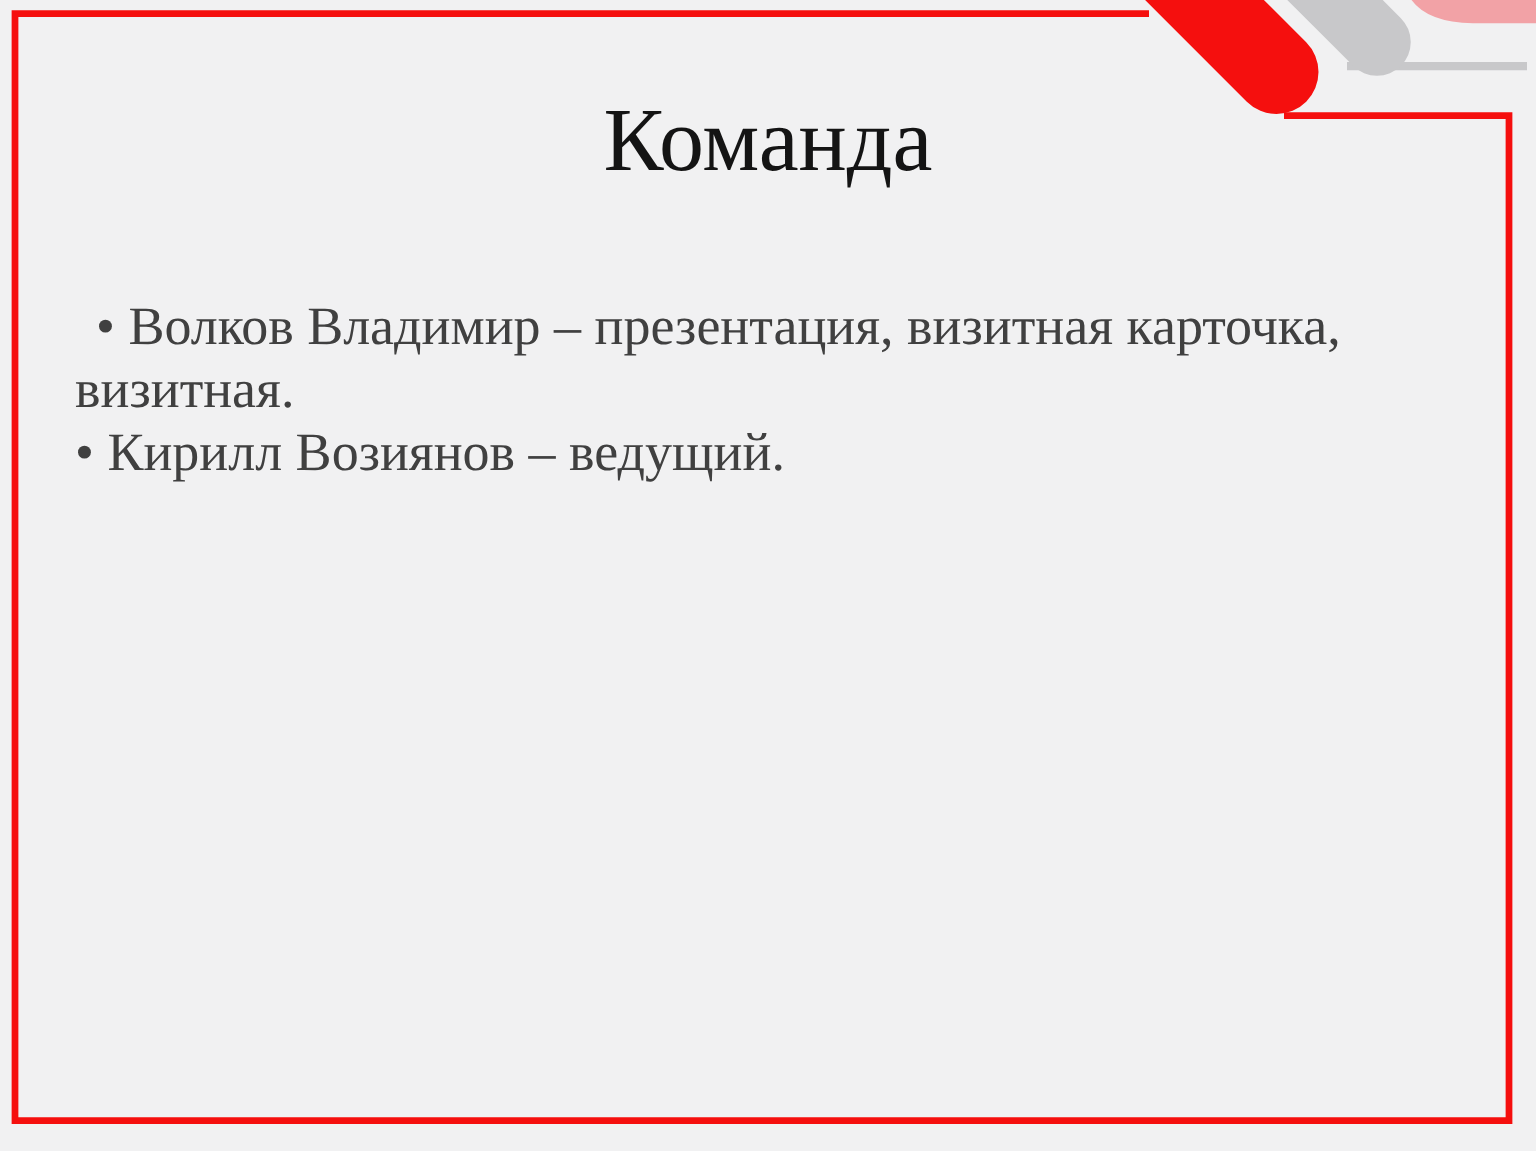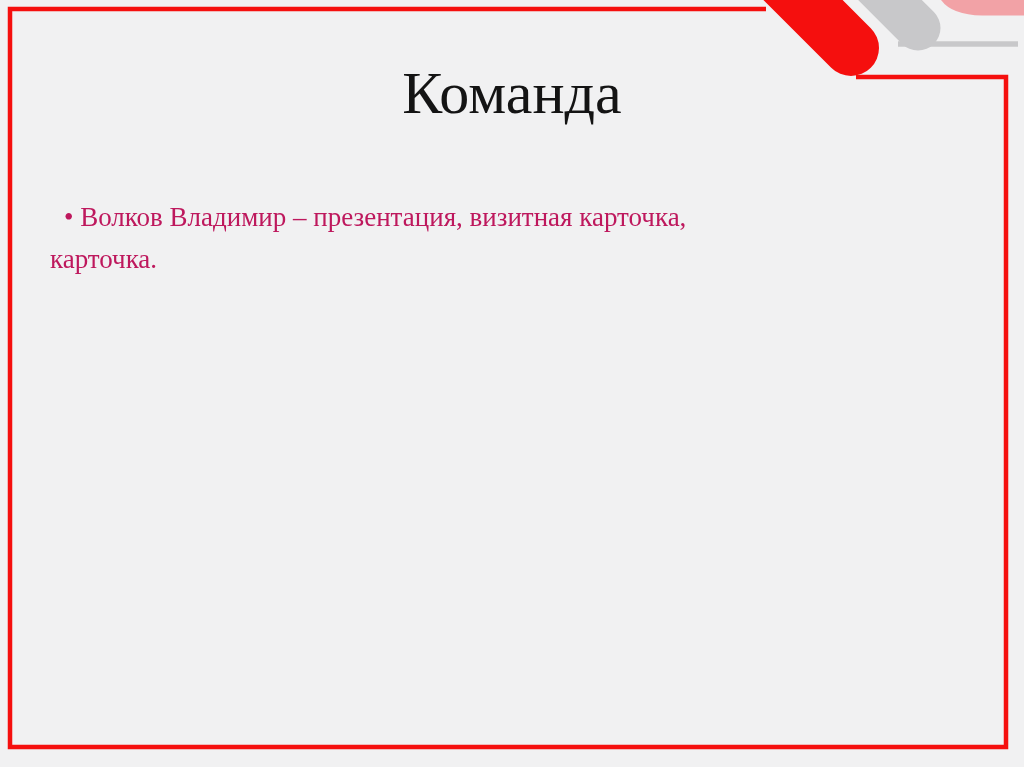--- a/index.html
+++ b/index.html
@@ -19,23 +19,23 @@
     margin: 0;
     text-align: center;
     font-size: 60px;
     font-weight: normal;
     color: #141414;
     line-height: 1.1;
   }
   .body-list {
     position: absolute;
     left: 50px; top: 196px;
-    font-size: 27px;
+    font-size: 36px;
     line-height: 42px;
-    color: #be185d;
+    color: #404040;
   }
   .line { white-space: nowrap; }
   .line.first-indent { padding-left: 14px; }
 </style>
 </head>
 <body>
 
 <div class="slide">
 
   <svg class="deco" width="1024" height="767" viewBox="0 0 1024 767" aria-hidden="true">
@@ -48,16 +48,17 @@
 
     <line x1="743" y1="-60" x2="851" y2="48" stroke="#f50f0e" stroke-width="56" stroke-linecap="round"></line>
 
     <path d="M766,9 L10,9 L10,747 L1006,747 L1006,77 L856,77" fill="none" stroke="#f50f0e" stroke-width="4.5"></path>
   </svg>
 
   <h1 class="title">Команда</h1>
 
   <div class="body-list">
     <div class="line first-indent">• Волков Владимир – презентация, визитная карточка,</div>
-    <div class="line">карточка.</div>
+    <div class="line">визитная.</div>
+    <div class="line">• Кирилл Возиянов – ведущий.</div>
   </div>
 
 </div>
 
 </body></html>

